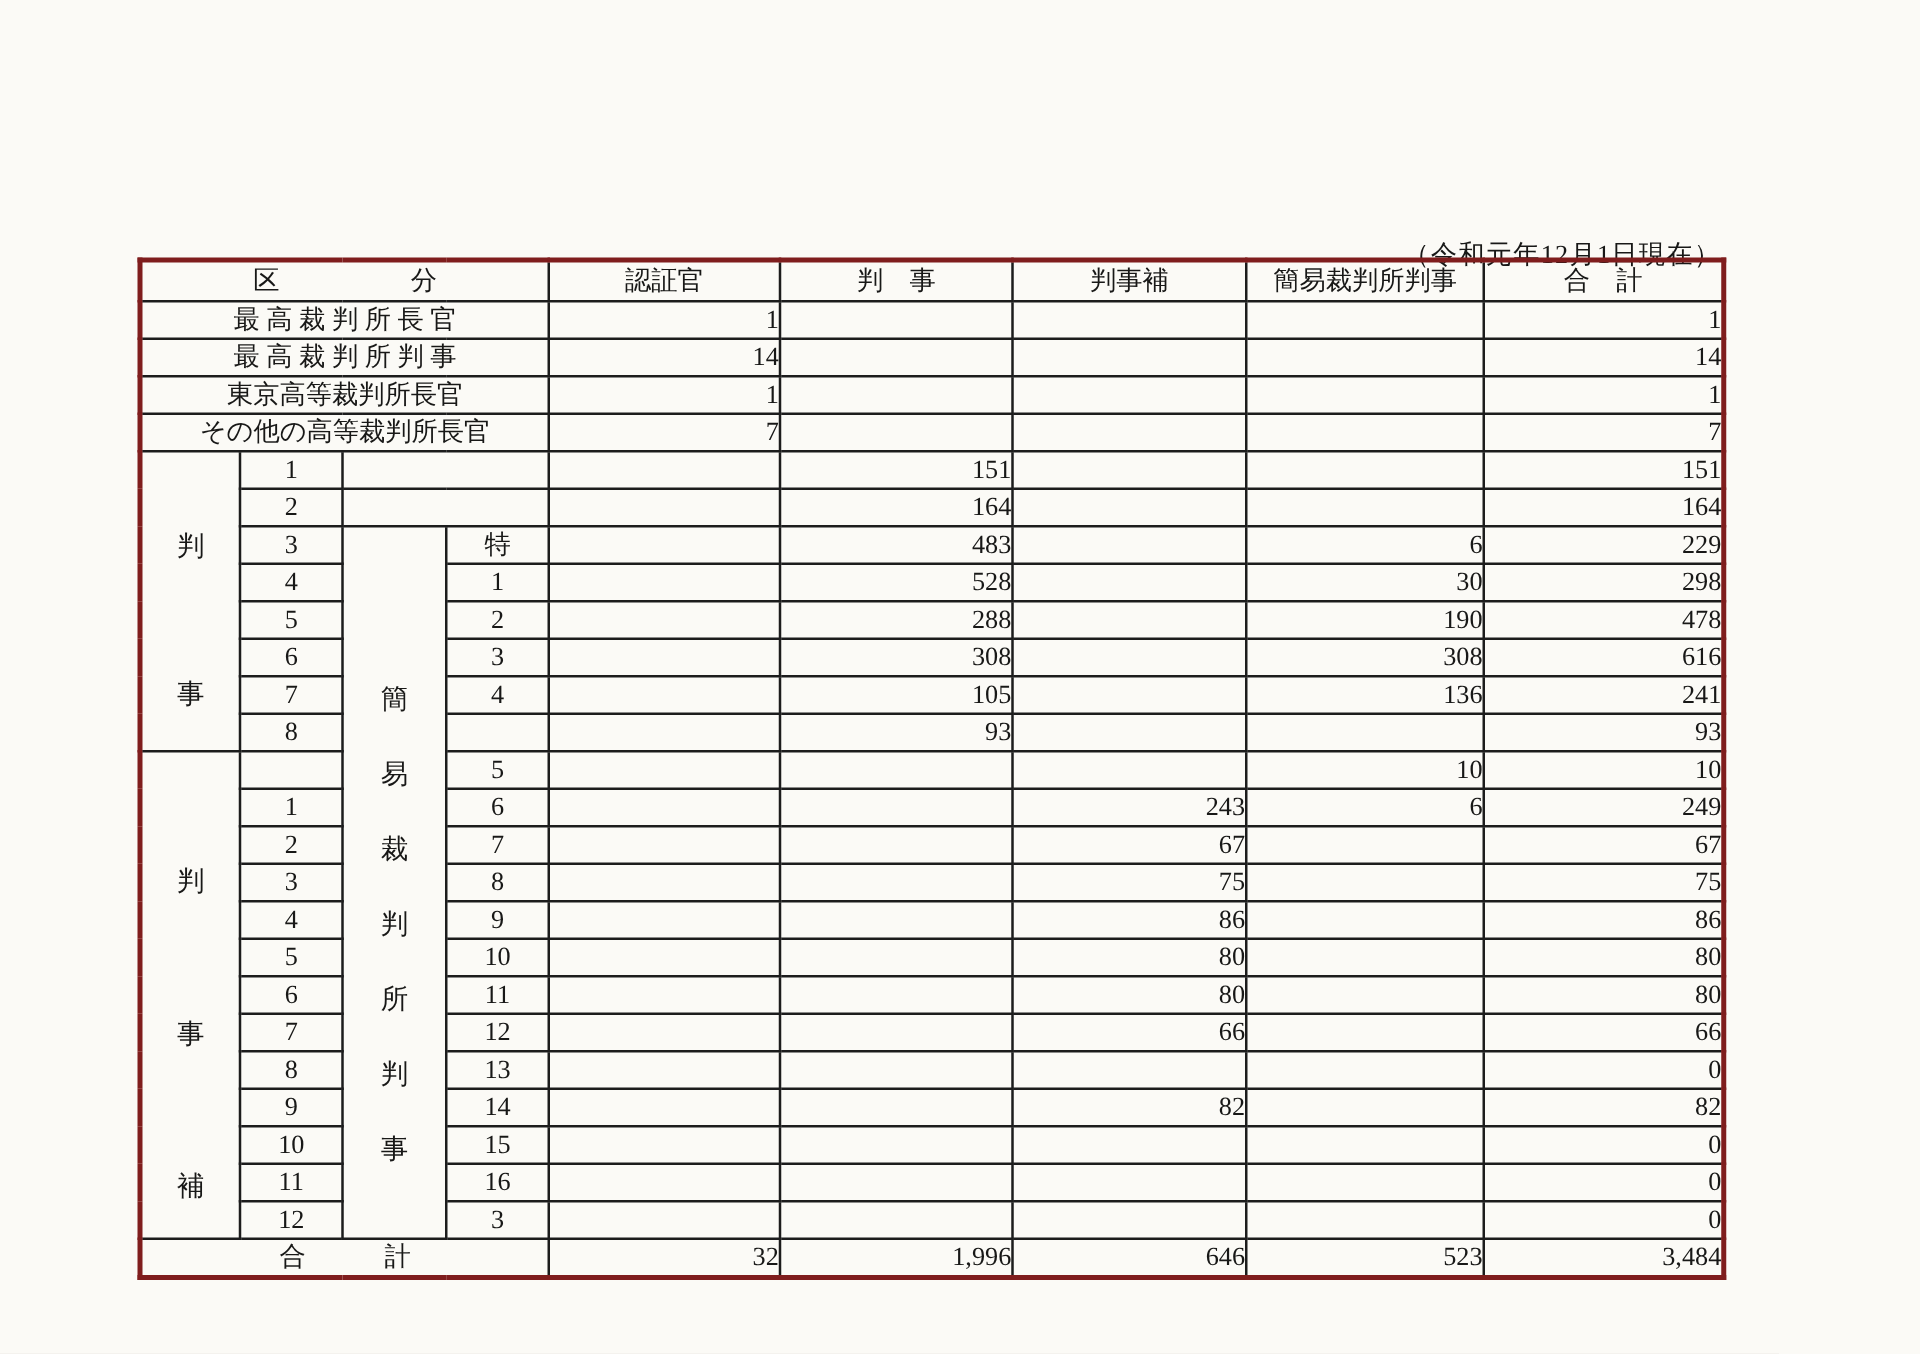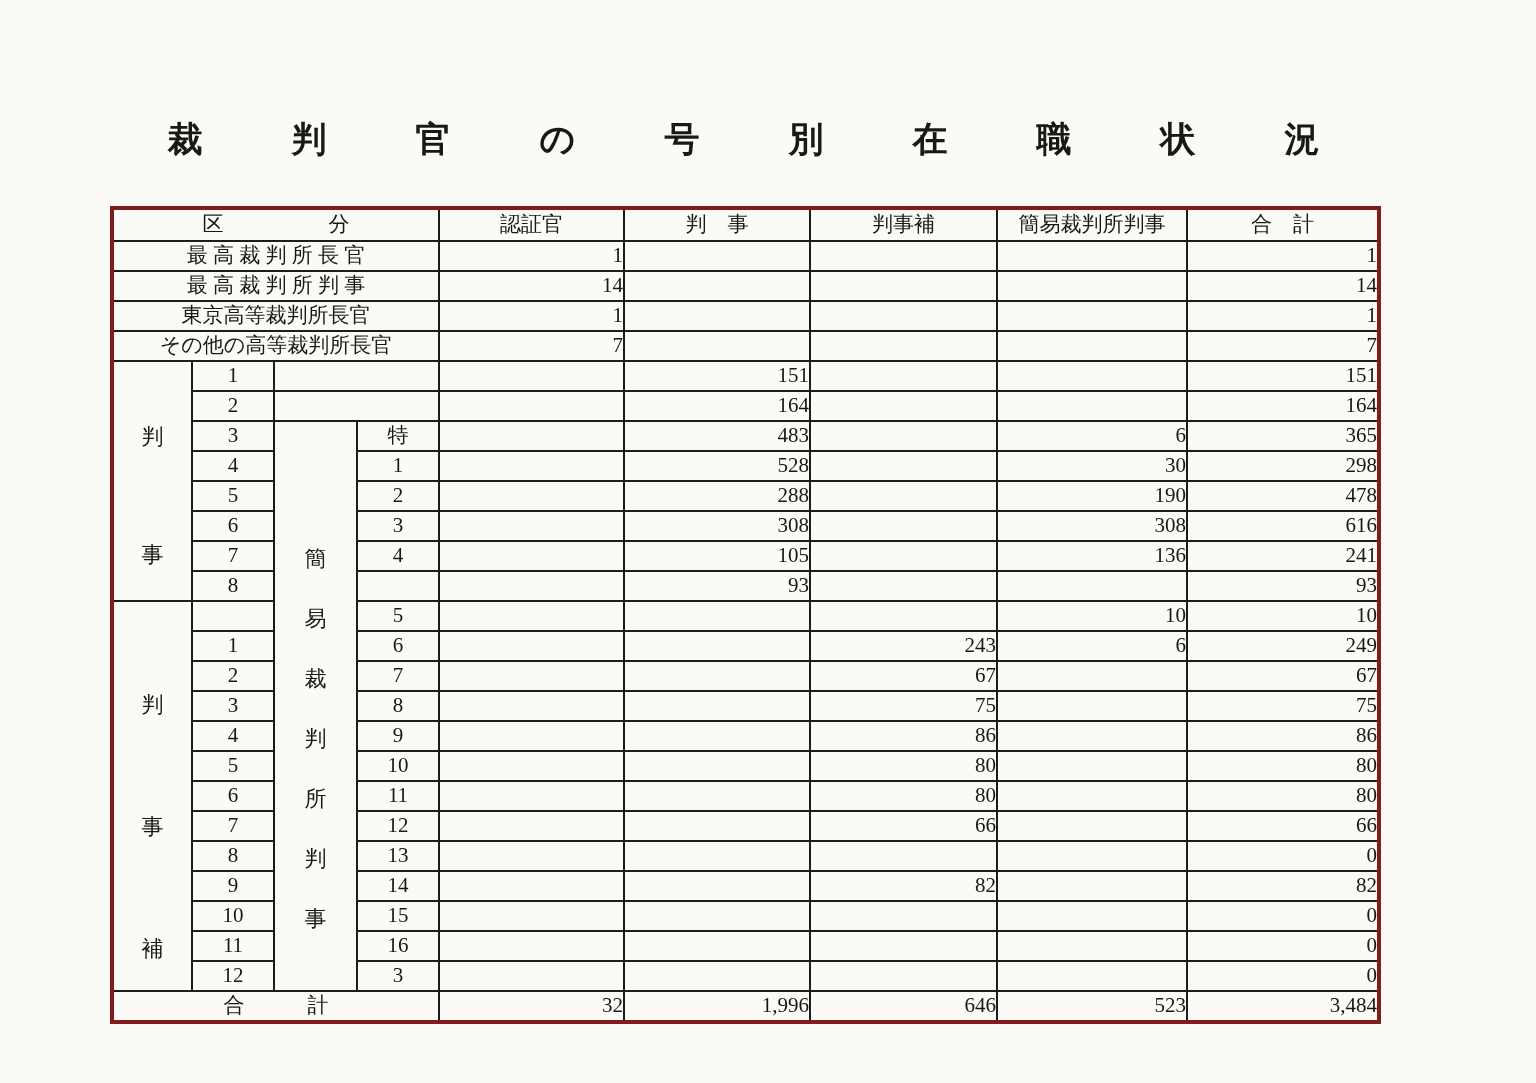--- a/index.html
+++ b/index.html
@@ -39,21 +39,21 @@
   .stack span{font-size:22px;line-height:24px;display:block;}
   .s-hanji{padding-top:30px;gap:94px;}
   .s-hanjiho{padding-top:62px;gap:98px;}
   .s-court{padding-top:66px;gap:36px;}
 </style>
 </head>
 <body>
 
 <div class="page">
 
-  <div class="title">裁　判　官　の　号　別　在　職　状　況</div>
+  <div class="date-note">（令和元年12月1日現在）</div>
 
   <table class="main">
     <colgroup>
       <col style="width:80px">
         <col style="width:82px">
         <col style="width:83px">
         <col style="width:82px">
       <col style="width:185px">
         <col style="width:186px">
         <col style="width:187px">
@@ -139,21 +139,21 @@
           <span>所</span>
           <span>判</span>
           <span>事</span>
         </div>
       </td>
       <td class="c">特</td>
       <td class="dl v"></td>
       <td class="v">483</td>
       <td class="v"></td>
       <td class="v">6</td>
-      <td class="v">365</td>
+      <td class="v">229</td>
     </tr>
     <tr>
       <td class="c">4</td>
       <td class="c">1</td>
       <td class="dl v"></td>
       <td class="v">528</td>
       <td class="v"></td>
       <td class="v">30</td>
       <td class="v">298</td>
     </tr>

